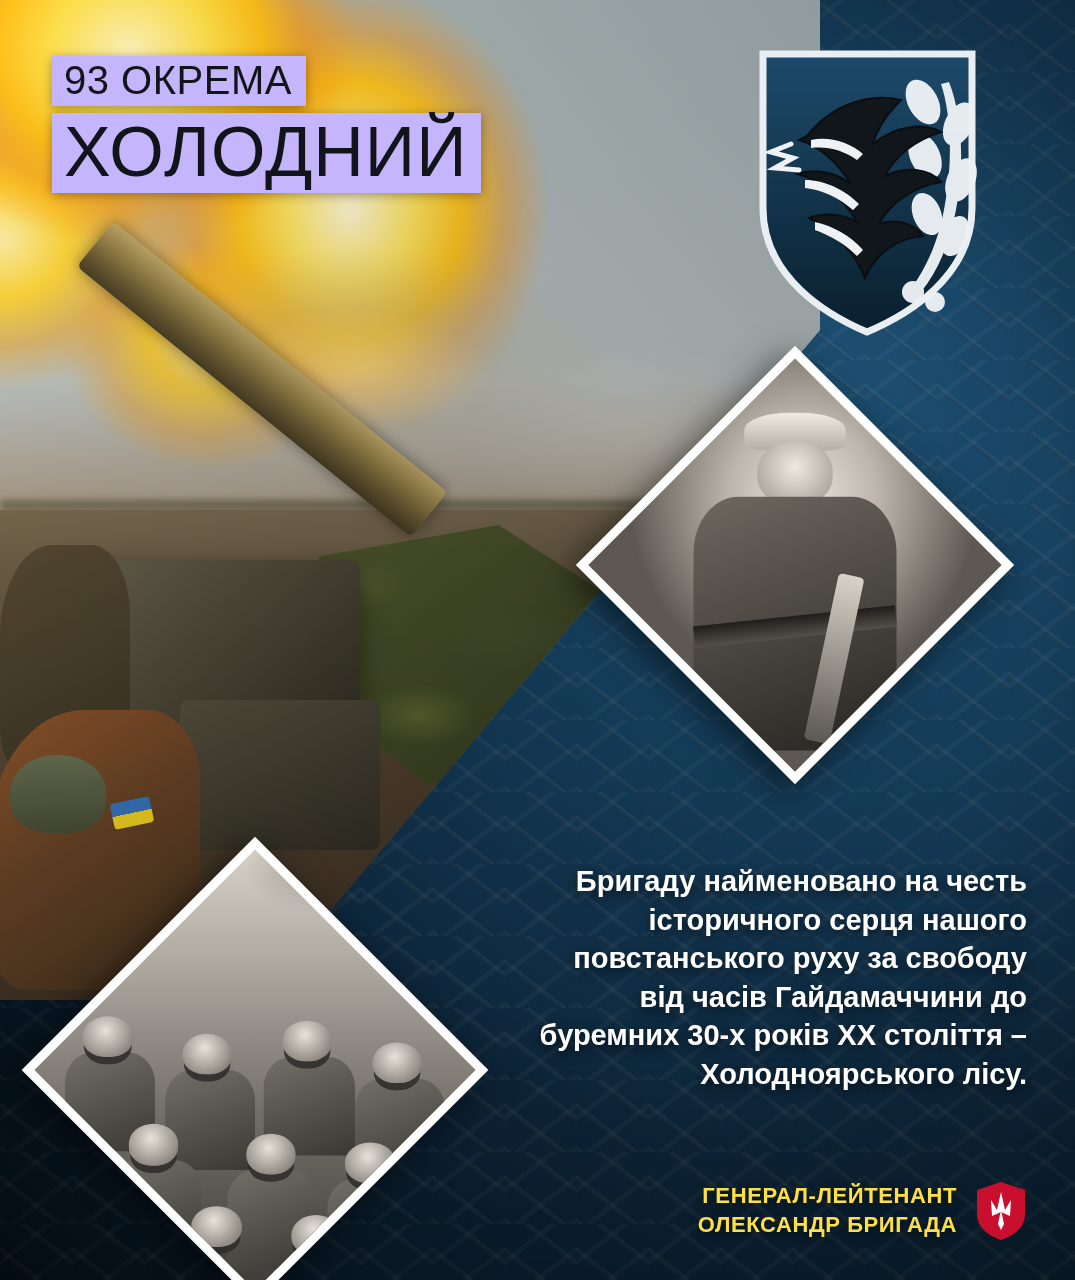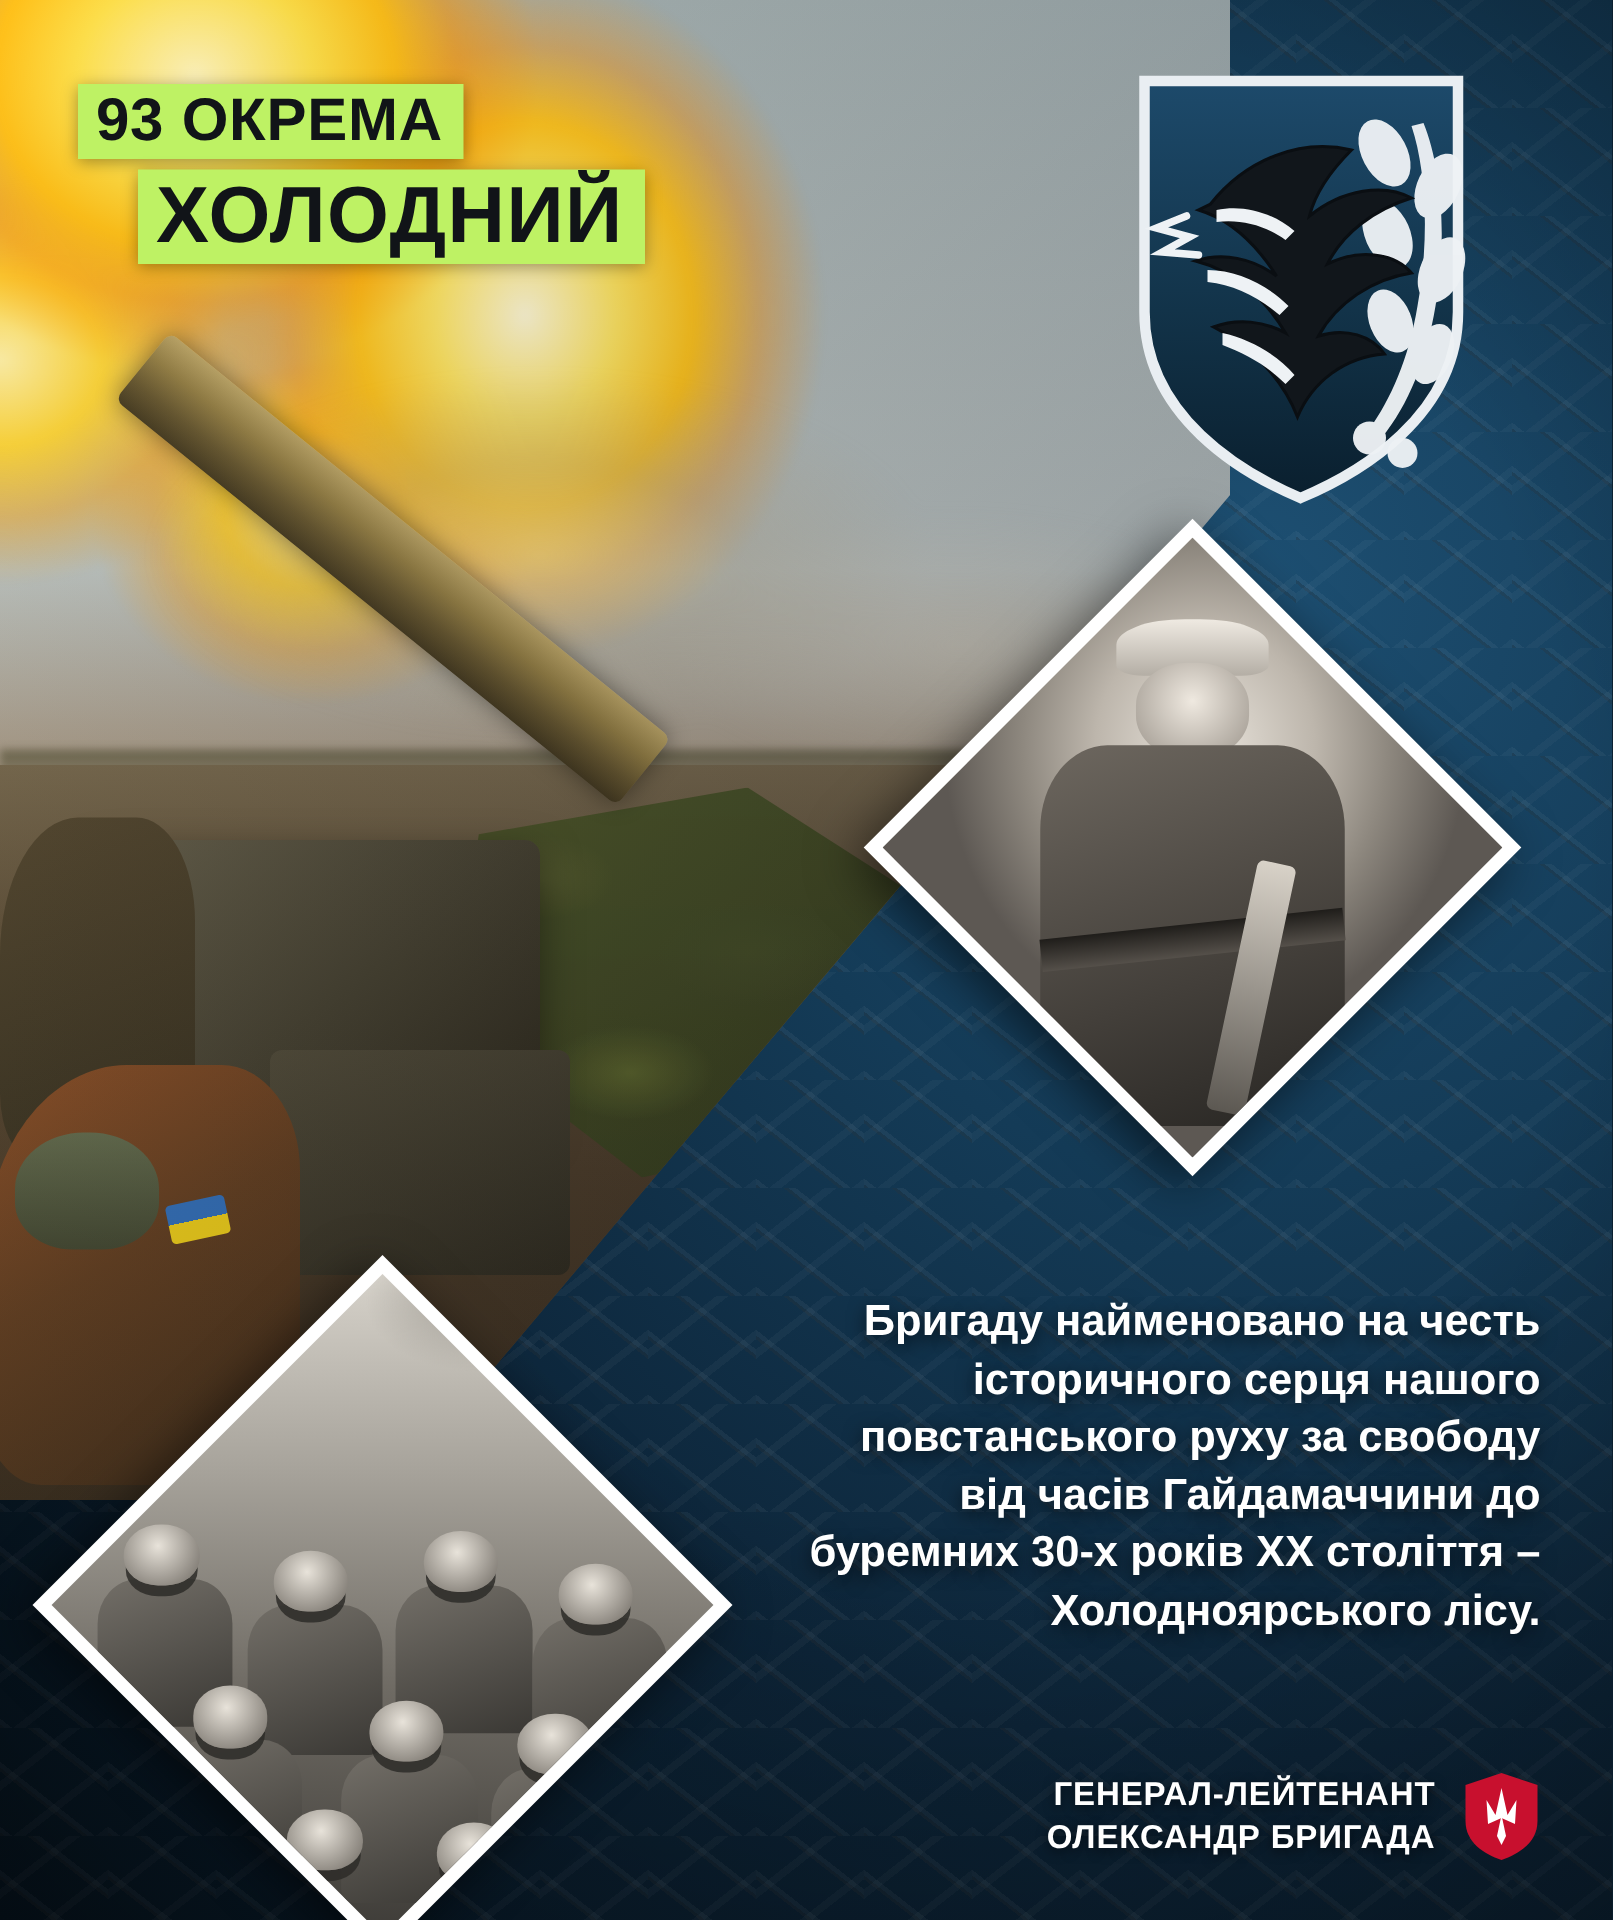--- a/index.html
+++ b/index.html
@@ -260,32 +260,32 @@
   }
 
   
   #title-block {
     position: absolute;
     left: 52px; top: 56px;
     width: 520px;
   }
   .title-line {
     display: inline-block;
-    background: #bef264;
+    background: #c4b5fd;
     color: #111418;
-    font-weight: 700;
+    font-weight: 400;
     letter-spacing: .5px;
     padding: 4px 14px 6px 12px;
     margin-bottom: 7px;
     line-height: 1;
     white-space: nowrap;
     box-shadow: 0 2px 10px rgba(0,0,0,.35);
   }
   .title-small { font-size: 40px; }
-  .title-big { font-size: 53px; letter-spacing: 1px; margin-left: 40px; }
+  .title-big { font-size: 70px; letter-spacing: 1px; }
 
   
   #description {
     position: absolute;
     right: 48px;
     top: 862px;
     width: 500px;
     text-align: right;
     color: #ffffff;
     font-size: 29px;
@@ -298,21 +298,21 @@
   #signature {
     position: absolute;
     right: 48px;
     bottom: 38px;
     display: flex;
     align-items: center;
     gap: 18px;
   }
   #signature .sig-text {
     text-align: right;
-    color: #ffffff;
+    color: #fde047;
     font-size: 22px;
     font-weight: 800;
     letter-spacing: .6px;
     line-height: 1.3;
     text-shadow: 0 2px 8px rgba(0,0,0,.6);
   }
   #signature .sig-emblem {
     width: 52px; height: 62px;
   }
 </style>

